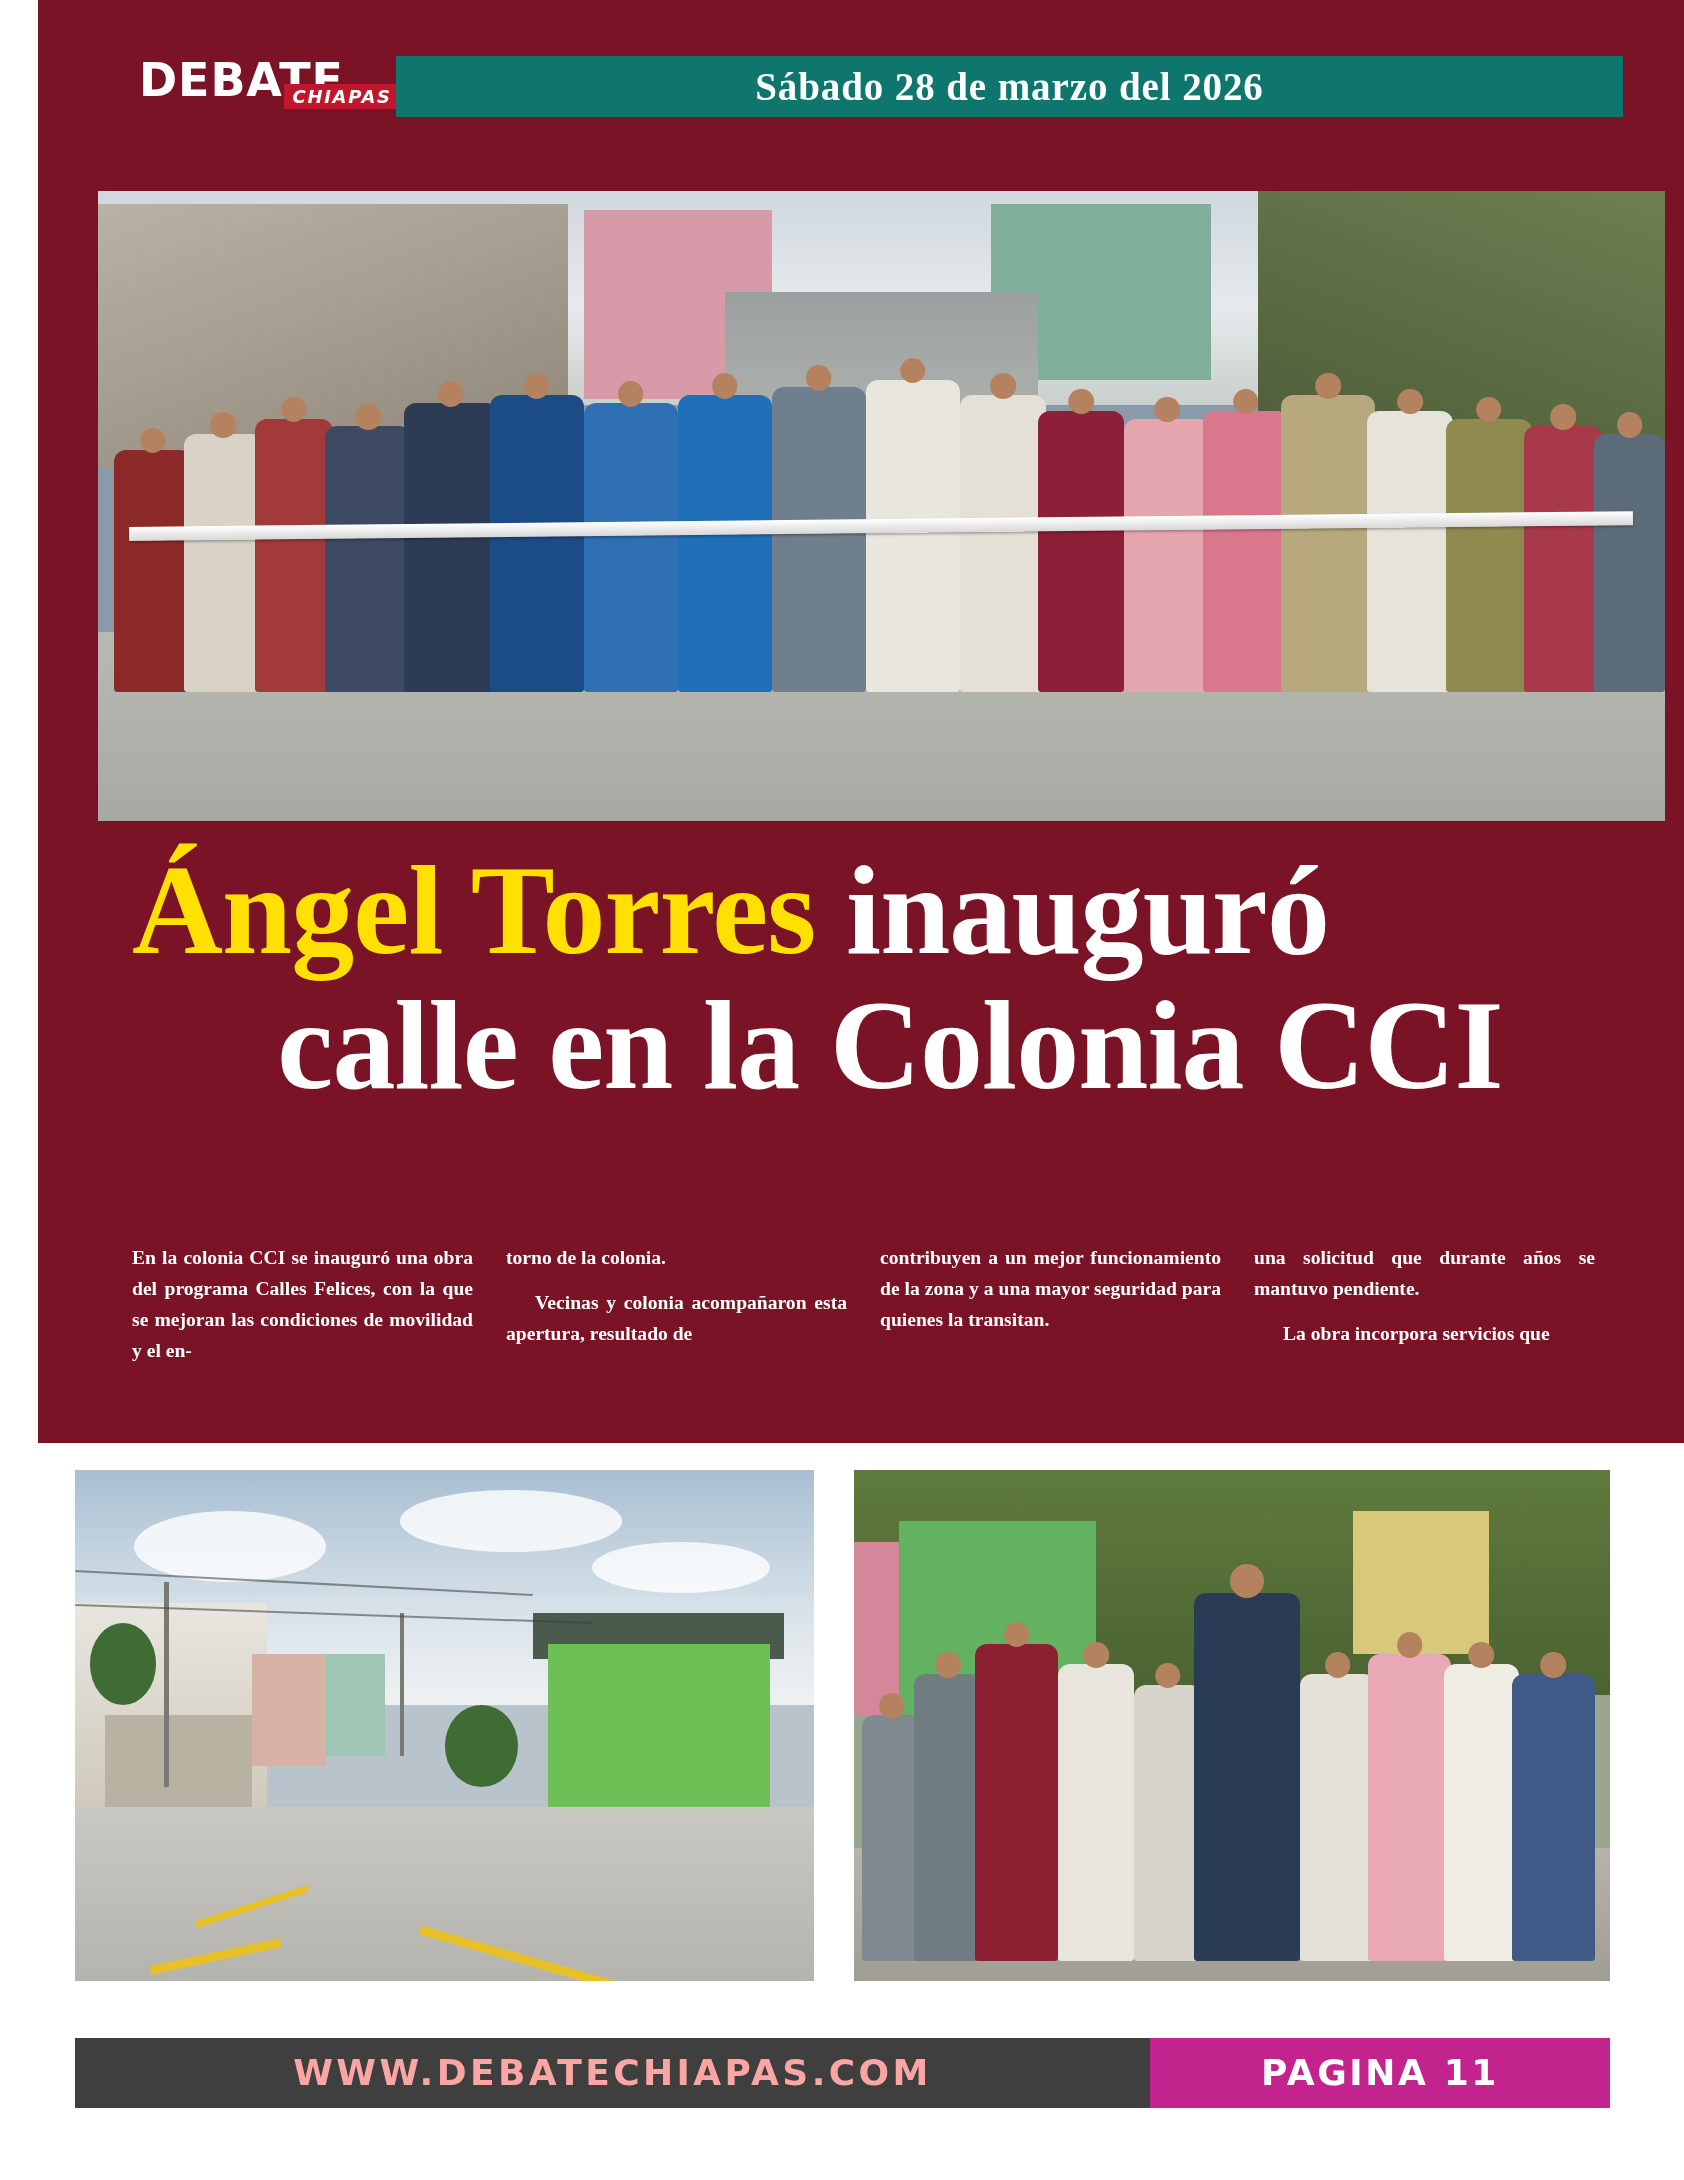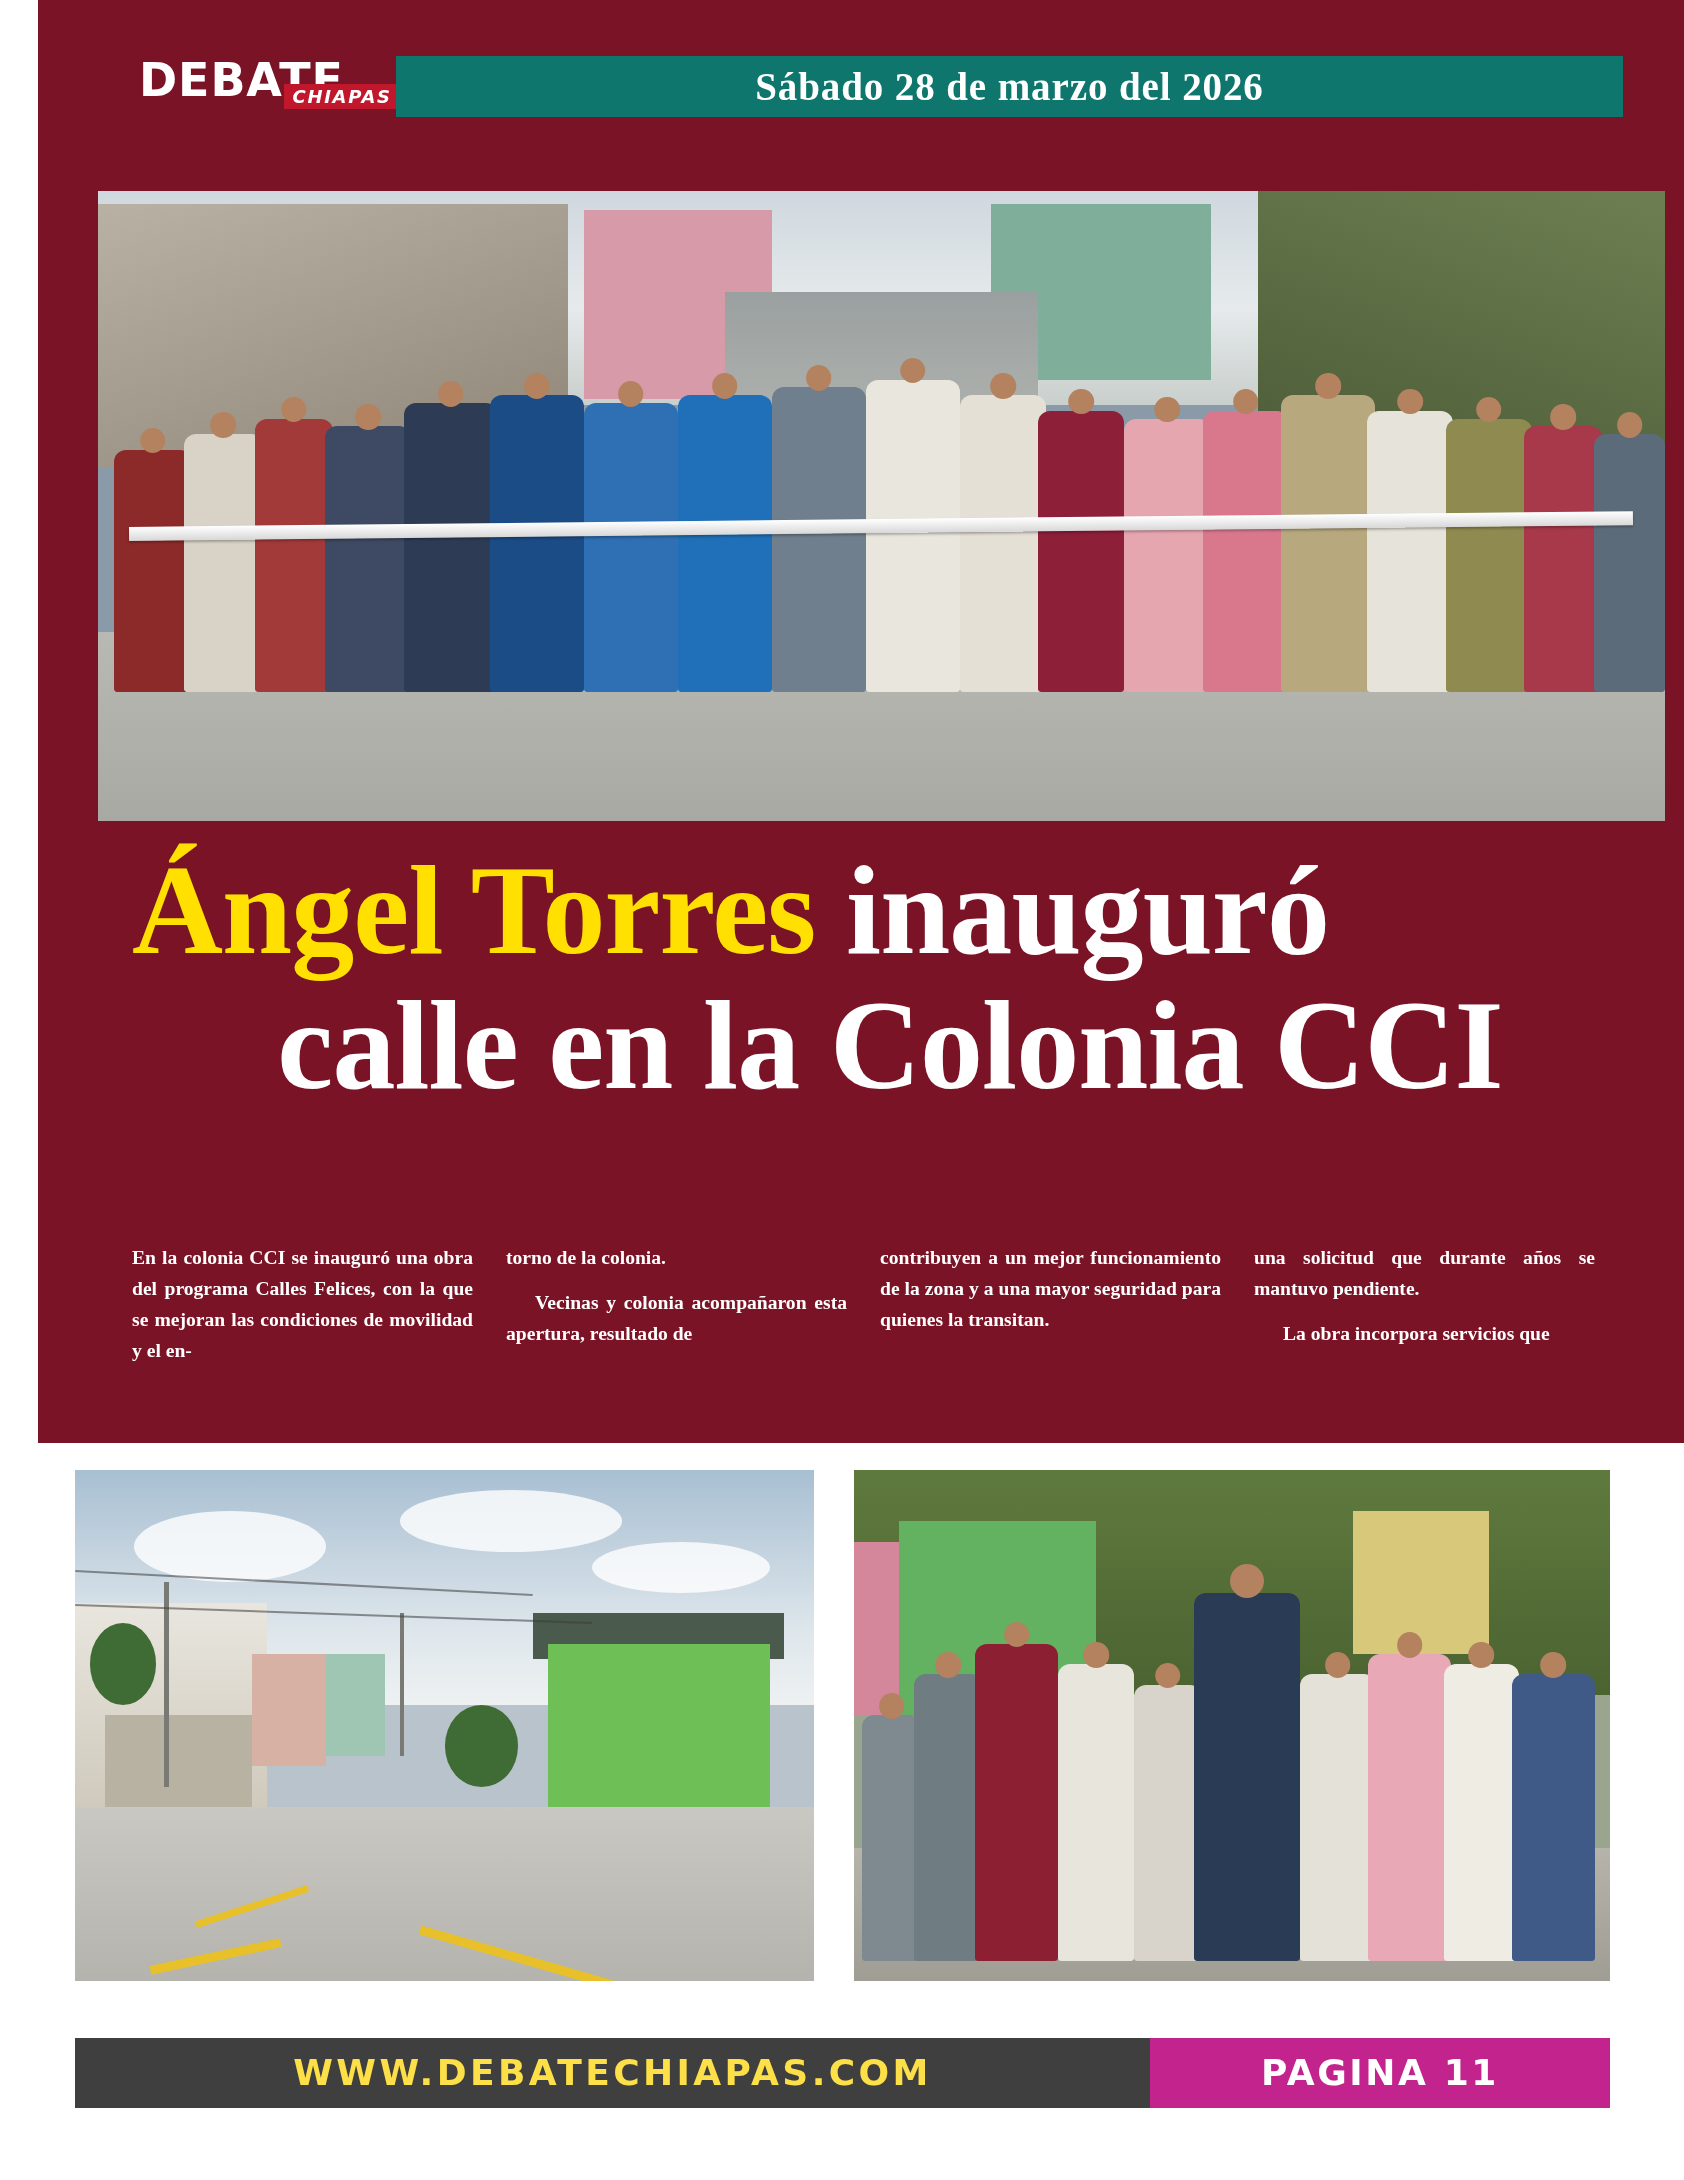--- a/index.html
+++ b/index.html
@@ -316,21 +316,21 @@
     left: 75px;
     top: 2038px;
     width: 1535px;
     height: 70px;
     display: flex;
   }
   .footer-url {
     width: 1075px;
     height: 70px;
     background: #3f3f3f;
-    color: #fde047;
+    color: #fca5a5;
     font-family: "DejaVu Sans", sans-serif;
     font-weight: bold;
     font-size: 36px;
     letter-spacing: 3.4px;
     line-height: 70px;
     text-align: center;
   }
   .footer-page {
     width: 460px;
     height: 70px;

